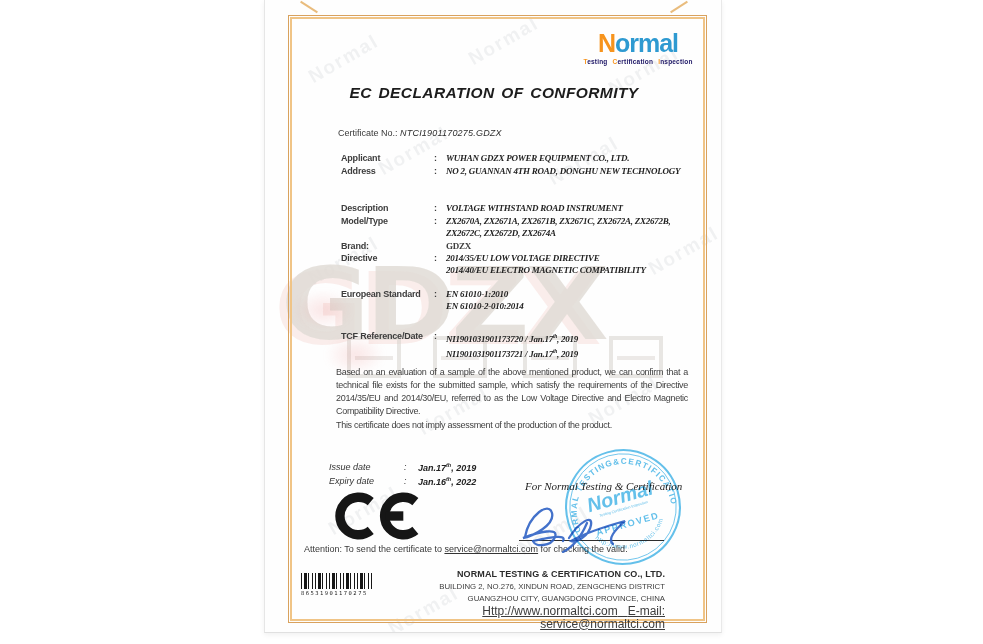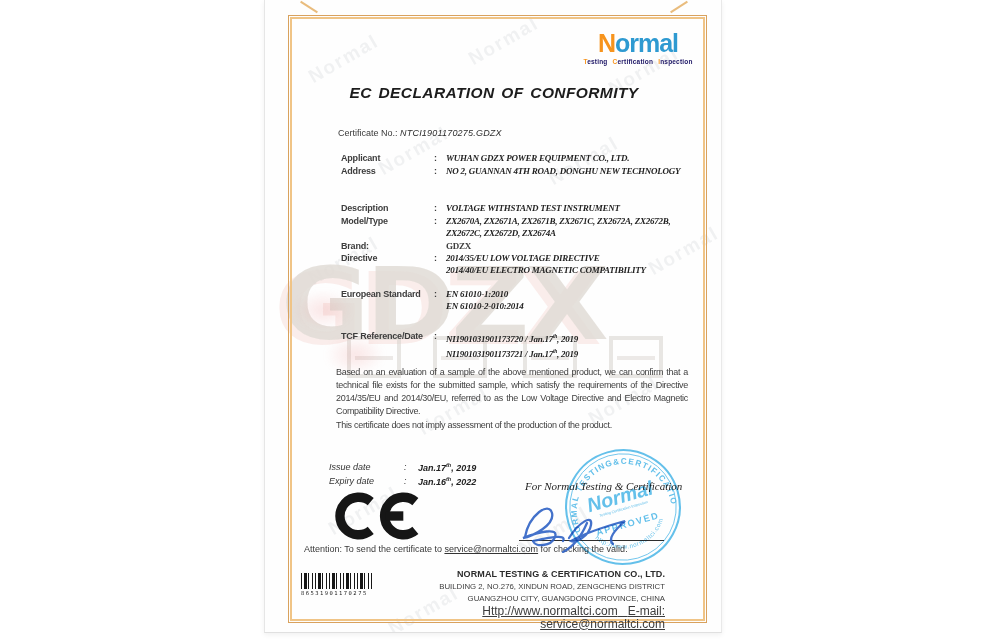--- a/index.html
+++ b/index.html
@@ -175,21 +175,21 @@
         <span class="lbl">Address</span>
           <span class="sep">:</span>
         <div class="val">
           <div class="vline">NO 2, GUANNAN 4TH ROAD, DONGHU NEW TECHNOLOGY</div>
         </div>
       </div>
       <div class="row" style="top:202px">
         <span class="lbl">Description</span>
           <span class="sep">:</span>
         <div class="val">
-            <div class="vline">VOLTAGE WITHSTAND TEST INSTRUMENT</div>
+            <div class="vline">VOLTAGE WITHSTAND ROAD INSTRUMENT</div>
           </div>
       </div>
       <div class="row" style="top:215px">
         <span class="lbl">Model/Type</span>
           <span class="sep">:</span>
         <div class="val">
           <div class="vline">ZX2670A, ZX2671A, ZX2671B, ZX2671C, ZX2672A, ZX2672B,</div>
           <div class="vline">ZX2672C, ZX2672D, ZX2674A</div>
         </div>
       </div>

